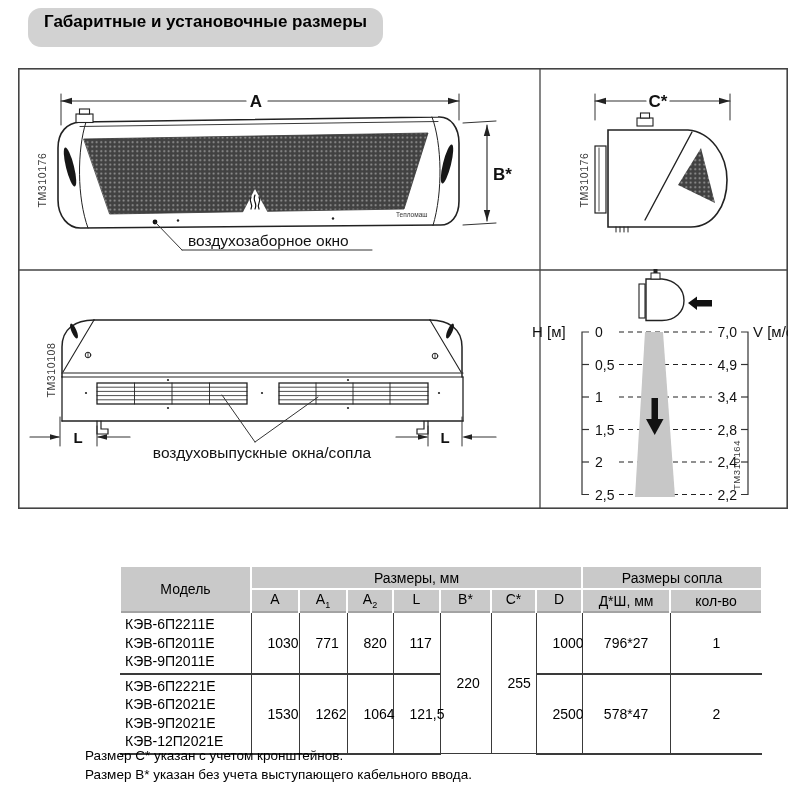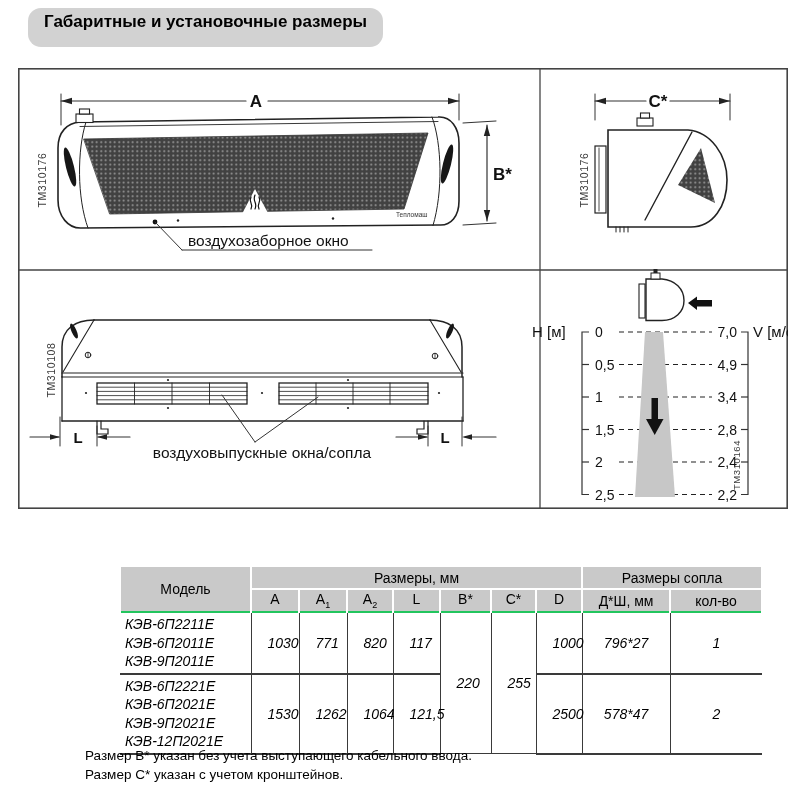--- a/index.html
+++ b/index.html
@@ -27,22 +27,22 @@
     table-layout:fixed;width:642px;font-size:14px;color:#000;margin-left:36px;
   }
   table.dim-table th{
     background:#c9c9c9;border:2px solid #ffffff;border-bottom:none;
     font-weight:normal;height:21px;padding:0;text-align:center;
   }
   table.dim-table th sub{font-size:9px;}
   table.dim-table tbody td{
     border:1.2px solid #3a3a3a;text-align:center;vertical-align:middle;padding:16px;
   }
-  table.dim-table tbody tr:first-child td{border-top:2px solid #22c55e;font-style:italic;}
-  table.dim-table tbody tr:last-child td{border-bottom:2px solid #3a3a3a;font-style:italic;}
+  table.dim-table tbody tr:first-child td{border-top:2px solid #a3a3a3;}
+  table.dim-table tbody tr:last-child td{border-bottom:2px solid #3a3a3a;}
   table.dim-table tbody tr.row-sep td{border-top:2px solid #3a3a3a;}
   table.dim-table tbody td.model-cell{
     border-left:none;text-align:left;padding:2px 4px 2px 5px;line-height:18.5px;
   }
   table.dim-table tbody td:last-child{border-right:none;}
   tr.body-row-1{height:55px;}
   tr.body-row-2{height:76px;}
   .notes{position:absolute;left:85px;top:746px;font-size:13.5px;line-height:19px;color:#000;}
 </style>
 </head>
@@ -347,15 +347,15 @@
       <td>1064</td>
       <td>121,5</td>
       <td>2500</td>
       <td>578*47</td>
       <td>2</td>
     </tr>
   </tbody>
 </table>
 
 <div class="notes">
+  <div>Размер С* указан с учетом кронштейнов.</div>
   <div>Размер В* указан без учета выступающего кабельного ввода.</div>
-  <div>Размер С* указан с учетом кронштейнов.</div>
 </div>
 
 </body></html>

